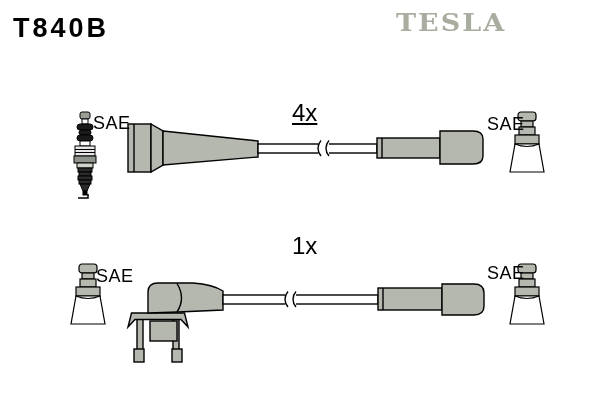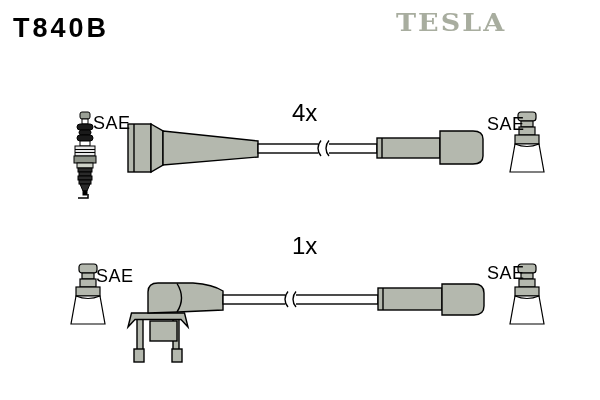--- a/index.html
+++ b/index.html
@@ -10,21 +10,21 @@
   .subtitle{left:13px;top:35px;font-size:11px;letter-spacing:0.2px;}
   .brand{left:396px;top:8px;font-family:"DejaVu Serif","Liberation Serif",serif;
          font-weight:bold;font-size:27px;letter-spacing:2px;transform:scaleY(0.92);
          transform-origin:top left;}
   .sae{font-size:18px;letter-spacing:0.5px;}
   .qty{font-size:24px;}
   .sae-tl{left:93px;top:113px;}
   .sae-tr{left:487px;top:114px;}
   .sae-bl{left:96px;top:266px;}
   .sae-br{left:487px;top:263px;}
-  .qty-1{left:292px;top:99px;}
+  .qty-1{left:292px;top:99px;text-decoration:underline;}
   .qty-2{left:292px;top:232px;}
   svg{position:absolute;left:0;top:0;}
 </style>
 </head>
 <body>
 
 <div class="page">
 
   <div class="abs part-number">T840B</div>
   <div class="abs brand" style="color: rgb(168, 173, 159);">TESLA</div>

